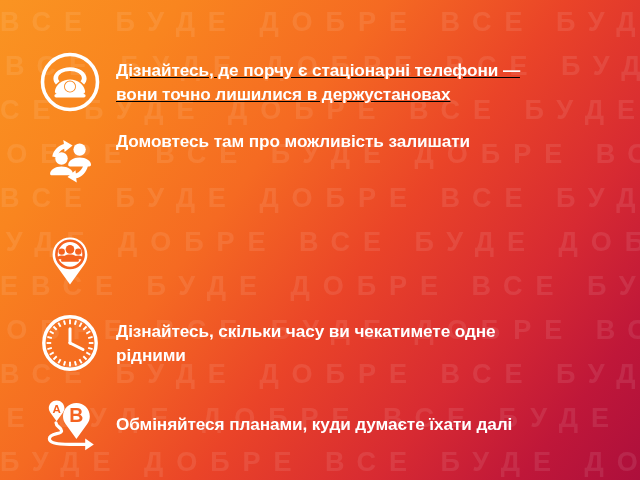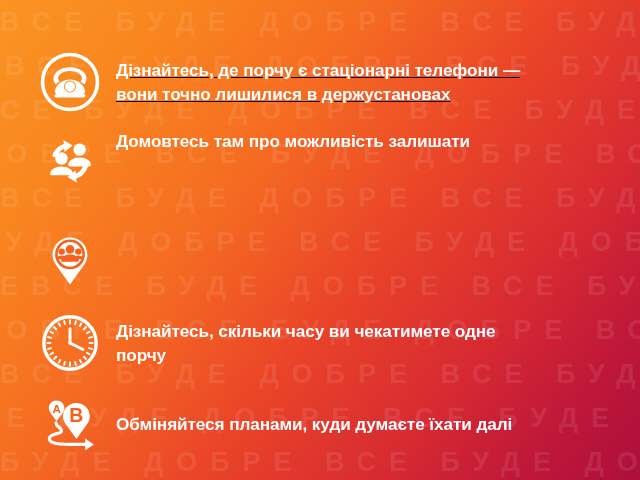--- a/index.html
+++ b/index.html
@@ -206,21 +206,21 @@
             <line x1="31" y1="7.6" x2="31" y2="12.2" transform="rotate(315 31 31)"></line>
             <line x1="31" y1="7.6" x2="31" y2="12.2" transform="rotate(330 31 31)"></line>
             <line x1="31" y1="7.6" x2="31" y2="12.2" transform="rotate(345 31 31)"></line>
           </g>
           <line x1="31" y1="31" x2="31" y2="16.8" stroke="#fff" stroke-width="3.0" stroke-linecap="round"></line>
           <line x1="31" y1="31" x2="44.0" y2="37.5" stroke="#fff" stroke-width="3.0" stroke-linecap="round"></line>
         </svg>
       </div>
       <div class="row-text">
         <span class="ln">Дізнайтесь, скільки часу ви чекатимете одне</span>
-        <span class="ln">порчу</span>
+        <span class="ln">рідними</span>
       </div>
     </div>
 
     <div class="row" id="row-4">
       <div class="row-icon">
         <svg width="62" height="62" viewBox="0 0 62 62" aria-hidden="true">
 
           <path d="M17.6 5.5c-4.3 0-7.8 3.4-7.8 7.6 0 1.7 0.6 3.3 1.6 4.6l6.2 8.6
                    6.2-8.6c1.0-1.3 1.6-2.9 1.6-4.6 0-4.2-3.5-7.6-7.8-7.6z" fill="#fff"></path>
           <text x="17.6" y="17.6" font-family="'Liberation Sans',sans-serif" font-size="11.5" font-weight="700" fill="#f4621f" text-anchor="middle">A</text>

